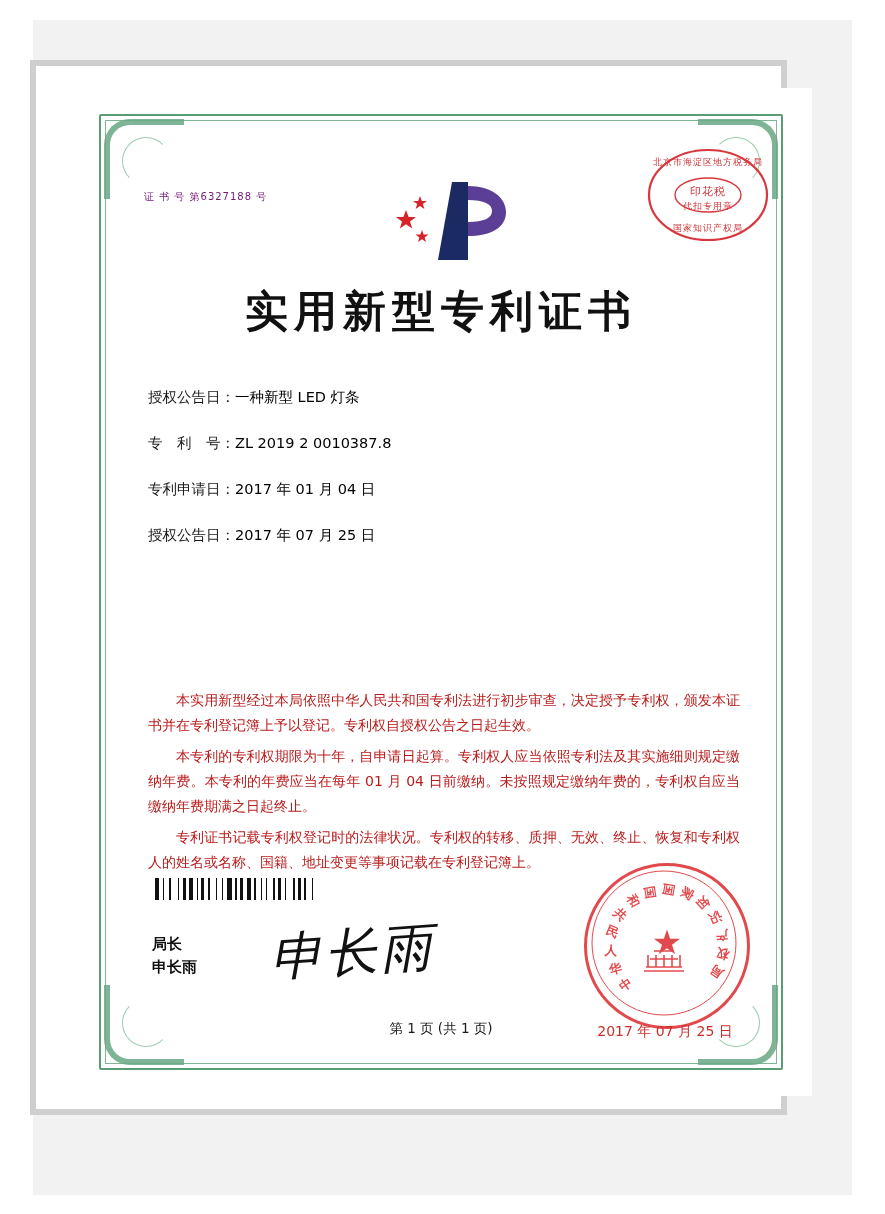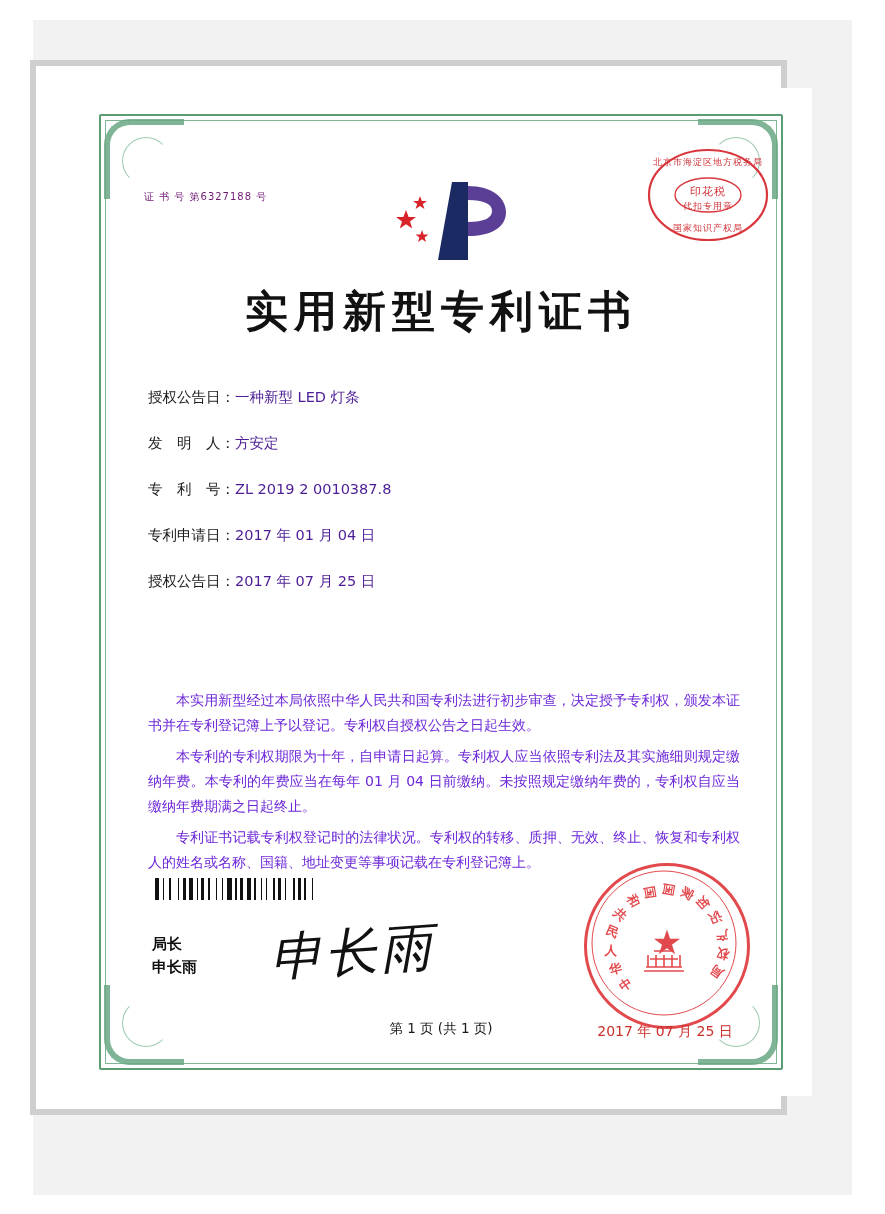--- a/index.html
+++ b/index.html
@@ -162,32 +162,32 @@
     color: #1a1a1a;
     font-family: "DejaVu Sans", sans-serif;
     white-space: nowrap;
   }
   .field-label {
     display: inline-block;
     color: #1a1a1a;
   }
   .field-value {
     display: inline;
-    color: #4c1d95;
+    color: #000000;
   }
 
   
   .body-text {
     position: absolute;
     left: 78px;
     right: 72px;
     top: 600px;
     font-size: 14px;
     line-height: 25px;
-    color: #6d28d9;
+    color: #b91c1c;
     font-family: "DejaVu Sans", sans-serif;
     text-align: justify;
   }
   .body-text p {
     margin: 0 0 6px 0;
     text-indent: 28px;
   }
 
   
   .barcode {
@@ -329,23 +329,20 @@
       <div class="txt" style="top:38px; font-size:11px;">印花税</div>
       <div class="txt" style="top:54px;">代扣专用章</div>
       <div class="txt" style="top:76px;">国家知识产权局</div>
     </div>
 
     <div class="cert-title">实用新型专利证书</div>
 
     <div class="fields">
       <div class="field-row">
         <span class="field-label">授权公告日：</span><span class="field-value">一种新型 LED 灯条</span>
-      </div>
-      <div class="field-row">
-        <span class="field-label">发　明　人：</span><span class="field-value">方安定</span>
       </div>
       <div class="field-row">
         <span class="field-label">专　利　号：</span><span class="field-value">ZL 2019 2 0010387.8</span>
       </div>
       <div class="field-row">
         <span class="field-label">专利申请日：</span><span class="field-value">2017 年 01 月 04 日</span>
       </div>
       <div class="field-row">
         <span class="field-label">授权公告日：</span><span class="field-value">2017 年 07 月 25 日</span>
       </div>

